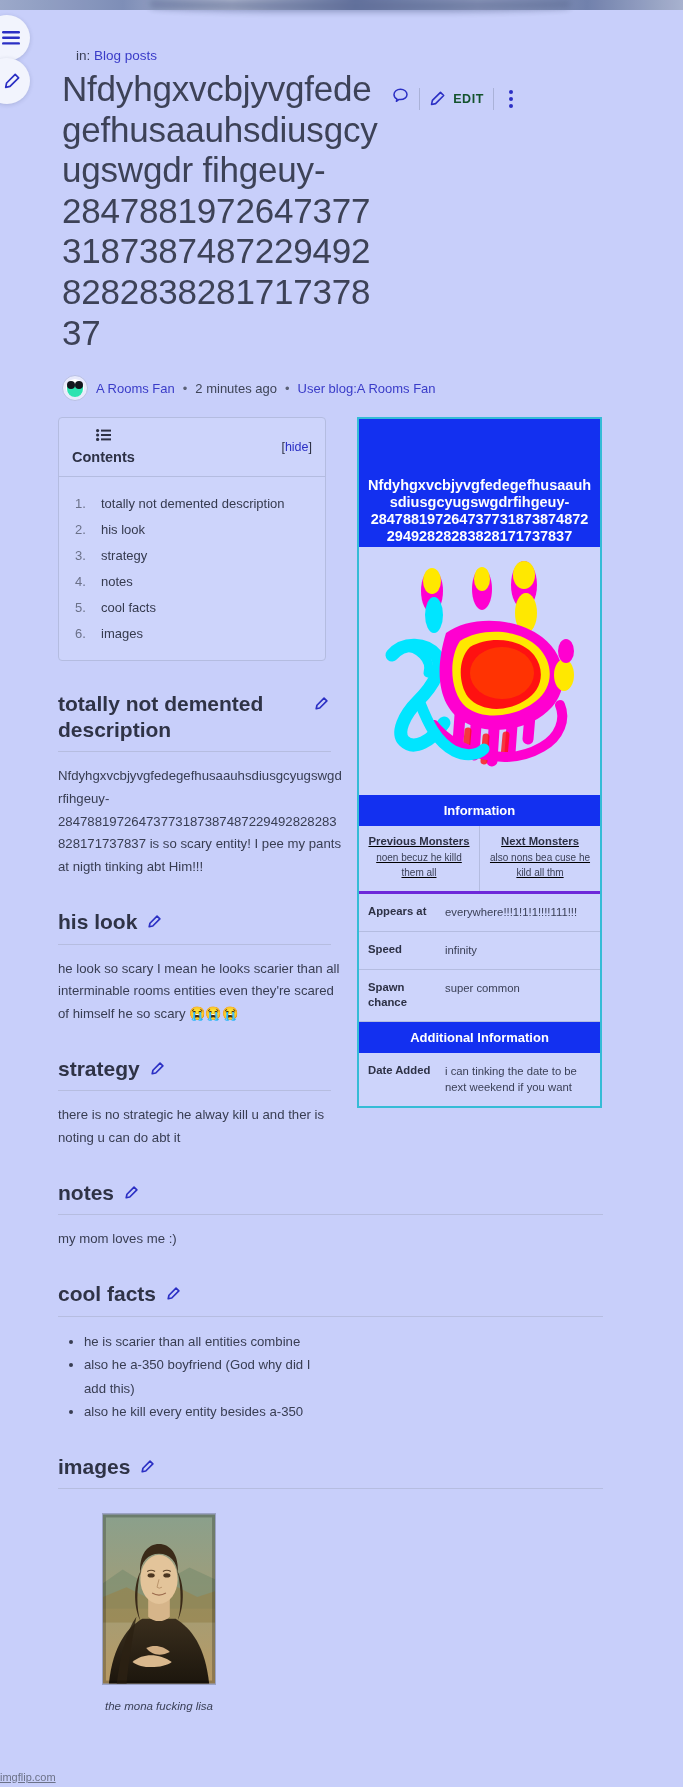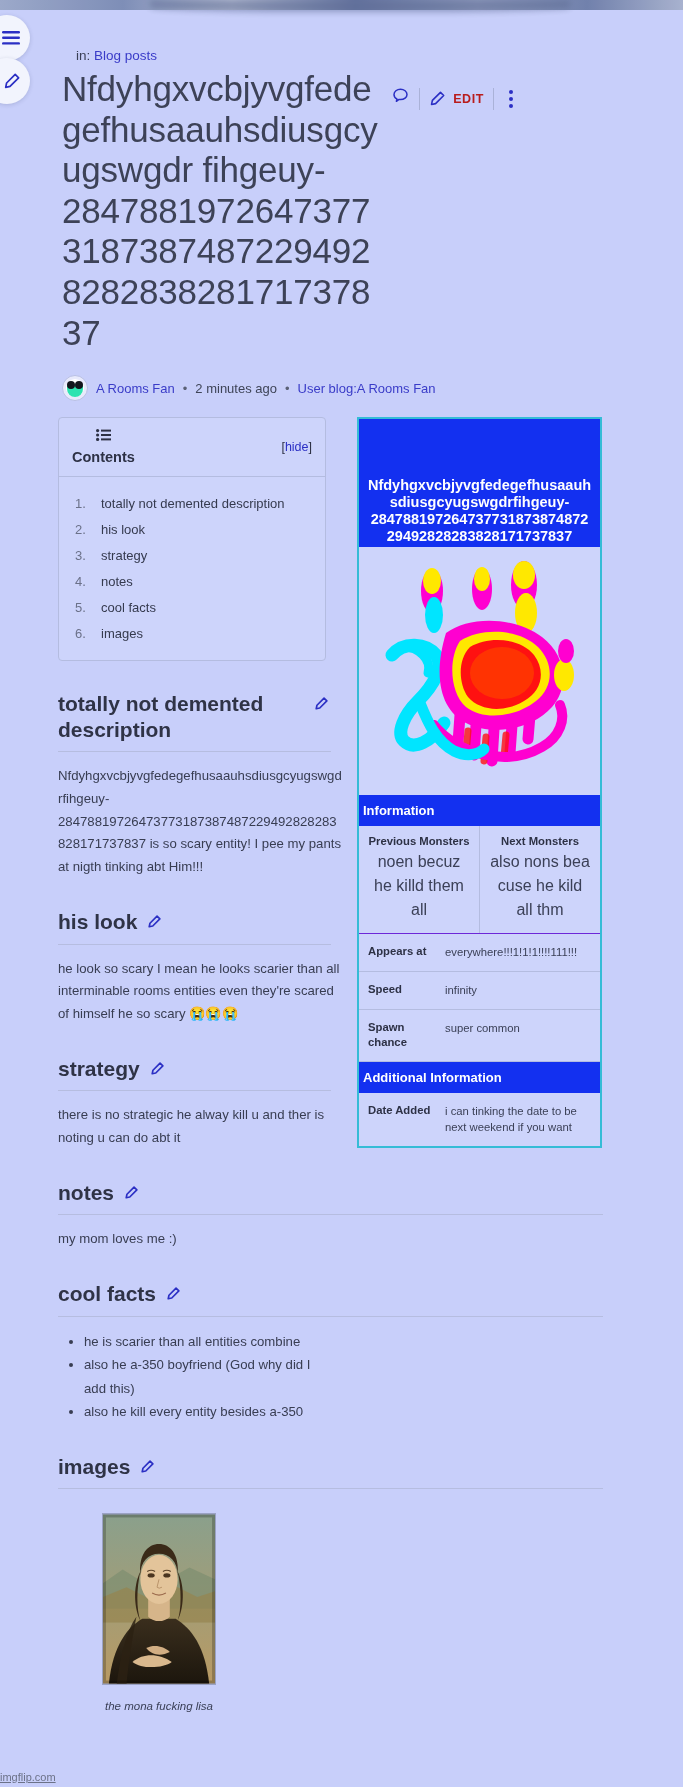--- a/index.html
+++ b/index.html
@@ -37,21 +37,21 @@
   .breadcrumb { font-size: 13.5px; color: #3a3f55; margin: 24px 0 6px 48px; }
   .breadcrumb .crumb-link { color: #3a3cc8; text-decoration: none; }
 
   .title-row { display: flex; align-items: flex-start; gap: 0; margin-left: 0; }
   .page-title {
     font-size: 35px; line-height: 1.16; font-weight: 400; color: #3d4257;
     letter-spacing: -.2px; width: 430px; word-break: break-word; padding-left: 34px;
   }
   .title-actions { display: flex; align-items: center; gap: 9px; padding-top: 18px; margin-left: 4px; }
   .title-actions .divider { width: 1px; height: 22px; background: #aab2d8; }
-  .edit-btn { display: flex; align-items: center; gap: 8px; color: #b91c1c; font-weight: 700; font-size: 12.5px; letter-spacing: .6px; }
+  .edit-btn { display: flex; align-items: center; gap: 8px; color: #14532d; font-weight: 700; font-size: 12.5px; letter-spacing: .6px; }
   .kebab { display: flex; flex-direction: column; gap: 3px; padding: 0 6px; }
   .kebab i { width: 4px; height: 4px; border-radius: 50%; background: #2b2fc4; display: block; }
 
   
   .byline { display: flex; align-items: center; gap: 8px; margin: 22px 0 8px 34px; font-size: 13px; color: #3e4457; }
   .avatar {
     width: 26px; height: 26px; border-radius: 50%; background: #e8eafc;
     border: 1px solid #b9c0e4; position: relative; overflow: hidden; flex: none;
   }
   .avatar .face { position: absolute; inset: 3px; border-radius: 50%; background: #fff; }
@@ -101,28 +101,28 @@
     border: 2px solid #35bcd6; background: #cdd4fb; overflow: hidden;
   }
   .ib-title {
     background: #1330f0; color: #fff; font-weight: 800; font-size: 14.5px;
     line-height: 1.18; text-align: center; padding: 0 8px 8px; height: 128px;
     word-break: break-word; overflow: hidden; display: flex; align-items: flex-end; justify-content: center;
   }
   .ib-title span { display: block; margin-bottom: -6px; }
   .ib-image { background: #cdd4fb; padding: 8px 4px 10px; display: flex; justify-content: center; }
   .ib-section {
-    background: #1330f0; color: #fff; font-weight: 700;
+    background: #1330f0; color: #fff; text-align: center; font-weight: 700;
     font-size: 13px; padding: 8px 4px;
   }
-  .ib-grid2 { display: flex; border-bottom: 1px solid #6d28d9; }
+  .ib-grid2 { display: flex; border-bottom: 3px solid #6d28d9; text-decoration: underline; }
   .ib-grid2 > div { flex: 1; padding: 9px 8px 11px; text-align: center; }
   .ib-grid2 > div:first-child { border-right: 1px solid #b4bce0; }
   .ib-h { font-size: 11.3px; font-weight: 700; color: #2d3145; margin-bottom: 3px; }
-  .ib-v { font-size: 16px; color: #3b4057; line-height: 1.5; text-align: center; }
+  .ib-v { font-size: 10px; color: #3b4057; line-height: 1.5; text-align: center; }
   .ib-row { display: flex; border-bottom: 1px solid #b4bce0; }
   .ib-row:last-child { border-bottom: none; }
   .ib-row .k { width: 86px; flex: none; padding: 10px 6px 10px 9px; font-size: 11.3px; font-weight: 700; color: #2d3145; line-height: 1.35; }
   .ib-row .v { padding: 10px 8px 10px 0; font-size: 11.3px; color: #3b4057; line-height: 1.5; }
 
   
   .art { width: 212px; height: 230px; display: block; }
 
   
   .figure { margin: 24px 0 0 44px; width: 114px; }

